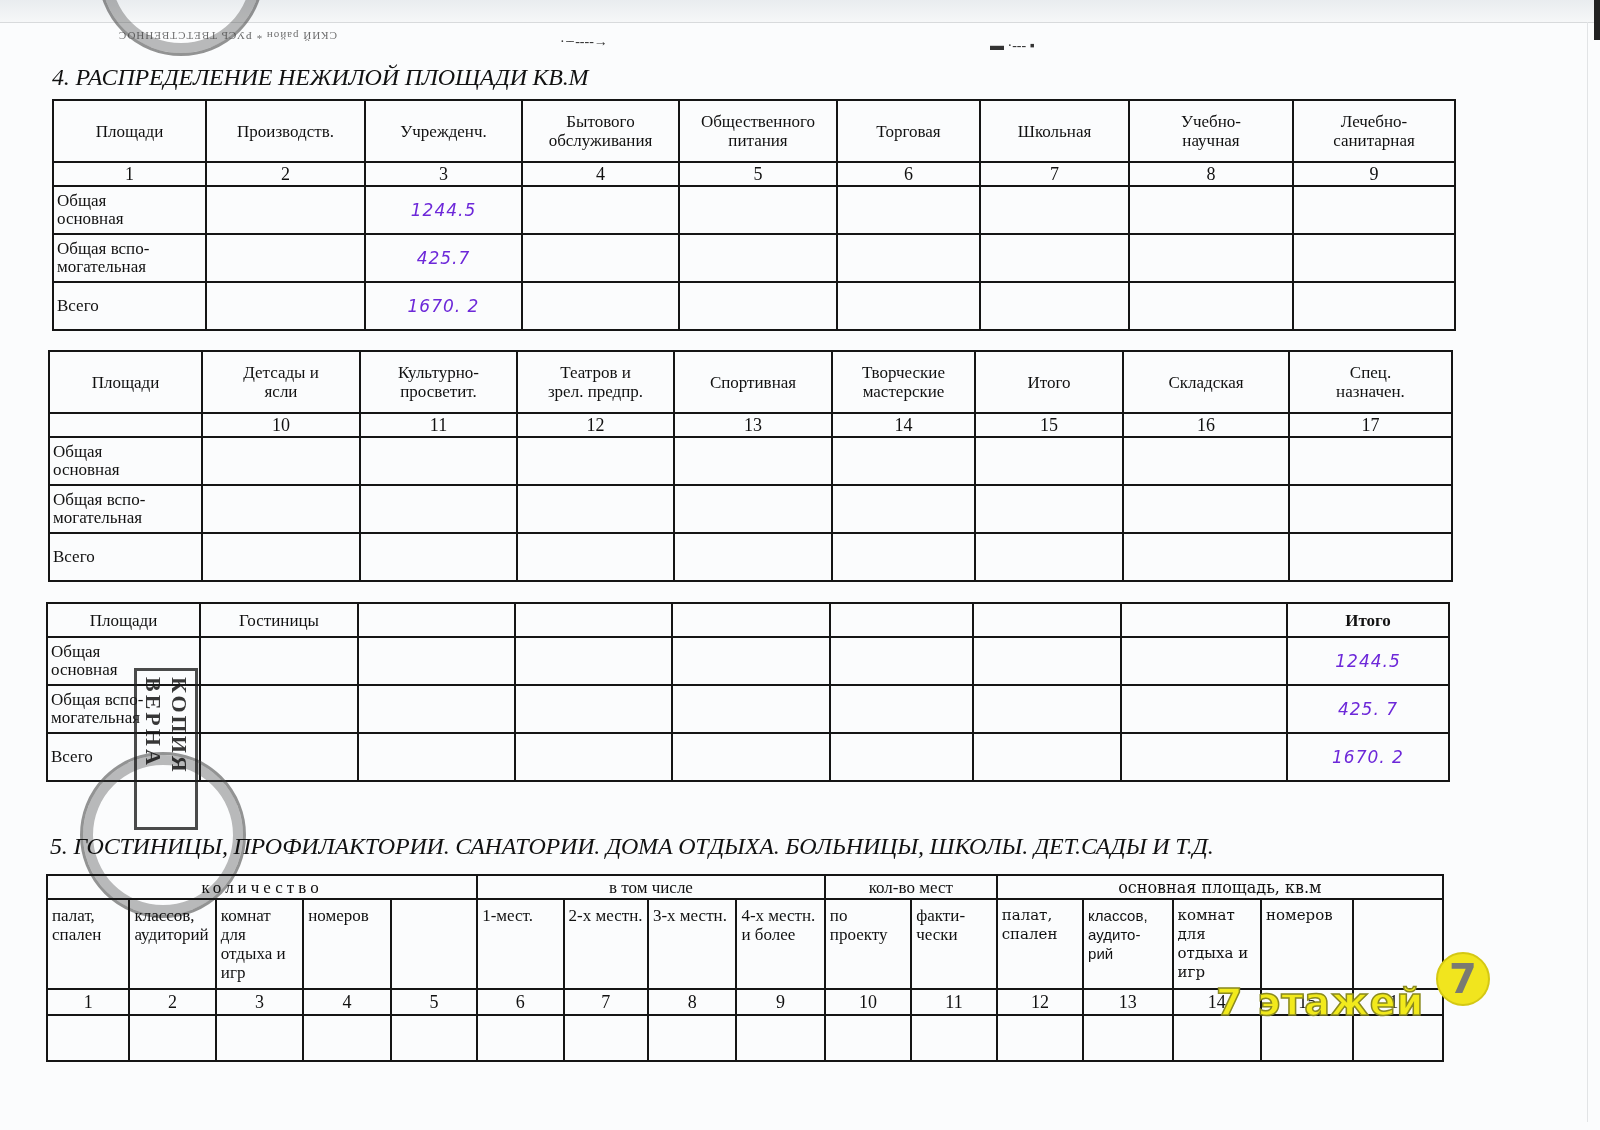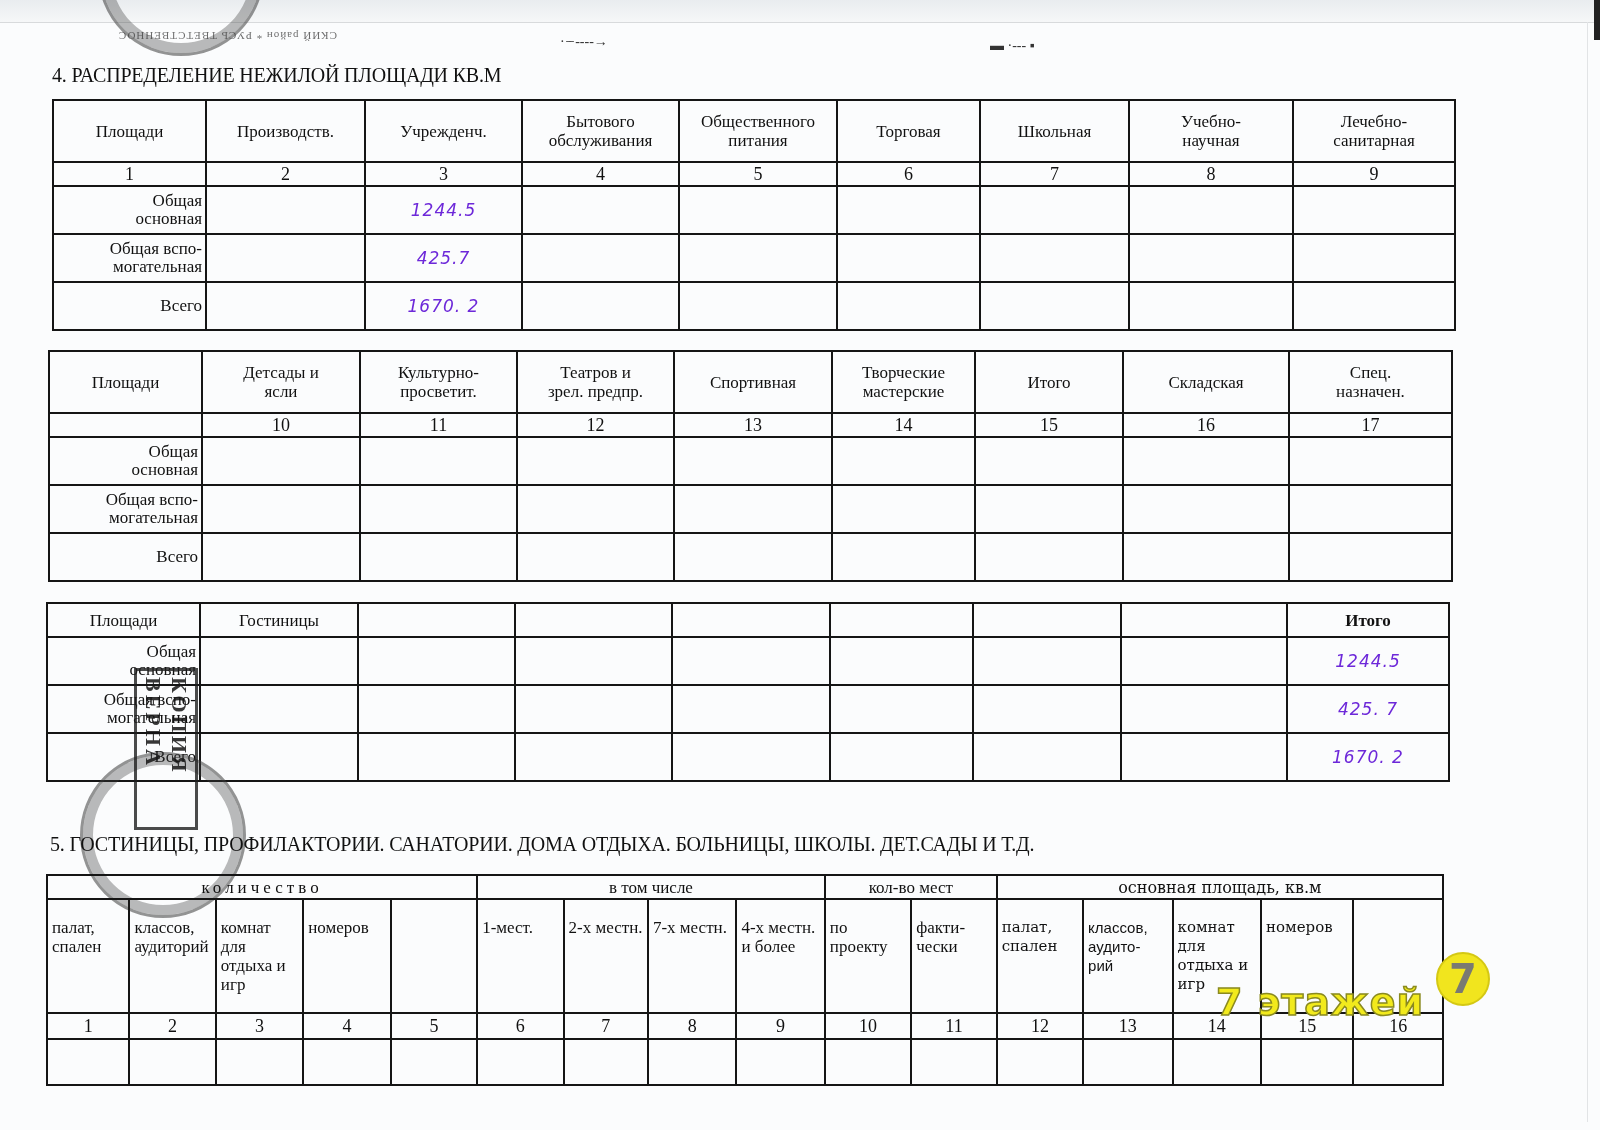--- a/index.html
+++ b/index.html
@@ -16,46 +16,47 @@
     border-bottom: 1px solid #d8dadc;
   }
   .page-edge-right {
     position: absolute; right: 0; top: 0; width: 6px; height: 40px; background: #222;
   }
   .page-edge-right2 {
     position: absolute; right: 12px; top: 22px; width: 1px; height: 1100px; background: #e2e4e6;
   }
   .section-title {
     position: absolute; left: 52px;
-    font-size: 20px; letter-spacing: -0.2px;
+    font-size: 24px; letter-spacing: -0.2px;
     white-space: nowrap;
+    font-style: italic;
   }
   table.form {
     position: absolute;
     border-collapse: collapse;
     table-layout: fixed;
   }
   table.form td {
     border: 2px solid #151515;
     text-align: center; vertical-align: middle;
     font-size: 17px; line-height: 19px;
     padding: 0 3px;
     overflow: hidden;
   }
-  table.form td.rowlabel { text-align: right; font-size: 17px; line-height: 18px; }
+  table.form td.rowlabel { text-align: left; font-size: 17px; line-height: 18px; }
   table.form tr.num td { font-size: 18px; height: 22px; }
   .hand {
     font-family: "DejaVu Sans", sans-serif;
     font-style: italic; font-size: 22px; letter-spacing: 1px;
     color: #6d28d9; font-weight: 300;
   }
   .bold { font-weight: bold; }
   
   table.t5 td { font-family: "Liberation Serif", serif; font-size: 17px; }
-  table.t5 td.h { text-align: left; vertical-align: top; padding: 18px 4px; line-height: 19px; }
+  table.t5 td.h { text-align: left; vertical-align: top; padding: 6px 4px; line-height: 19px; }
   table.t5 td.sp { letter-spacing: 4px; }
   
   .stamp-round {
     position: absolute; border-radius: 50%;
     border: 3px solid rgba(60,60,60,0.55);
     box-shadow: inset 0 0 0 8px rgba(255,255,255,0), inset 0 0 0 10px rgba(60,60,60,0.35);
   }
   .stamp-rect {
     position: absolute; border: 3px solid rgba(30,30,30,0.8);
     font-family: "Liberation Serif", serif; font-weight: bold;
@@ -336,21 +337,21 @@
     <td colspan="5" style="font-family:'DejaVu Serif',serif; font-size:16px;">основная площадь, кв.м</td>
   </tr>
   <tr style="height:80px">
     <td class="h">палат, спален</td>
     <td class="h">классов, аудиторий</td>
     <td class="h">комнат для отдыха и игр</td>
     <td class="h">номеров</td>
     <td class="h"></td>
     <td class="h">1-мест.</td>
     <td class="h">2-х местн.</td>
-    <td class="h">7-х местн.</td>
+    <td class="h">3-х местн.</td>
     <td class="h">4-х местн. и более</td>
     <td class="h">по проекту</td>
     <td class="h">факти- чески</td>
     <td class="h" style="font-family:'DejaVu Serif',serif; font-size:15px;">палат, спален</td>
     <td class="h" style="font-family:Liberation Sans, sans-serif; font-size:15px;">классов, аудито- рий</td>
     <td class="h" style="font-family:'DejaVu Serif',serif; font-size:15px;">комнат для отдыха и игр</td>
     <td class="h" style="font-family:'DejaVu Serif',serif; font-size:15px;">номеров</td>
     <td class="h"></td>
   </tr>
   <tr class="num" style="height:26px">

